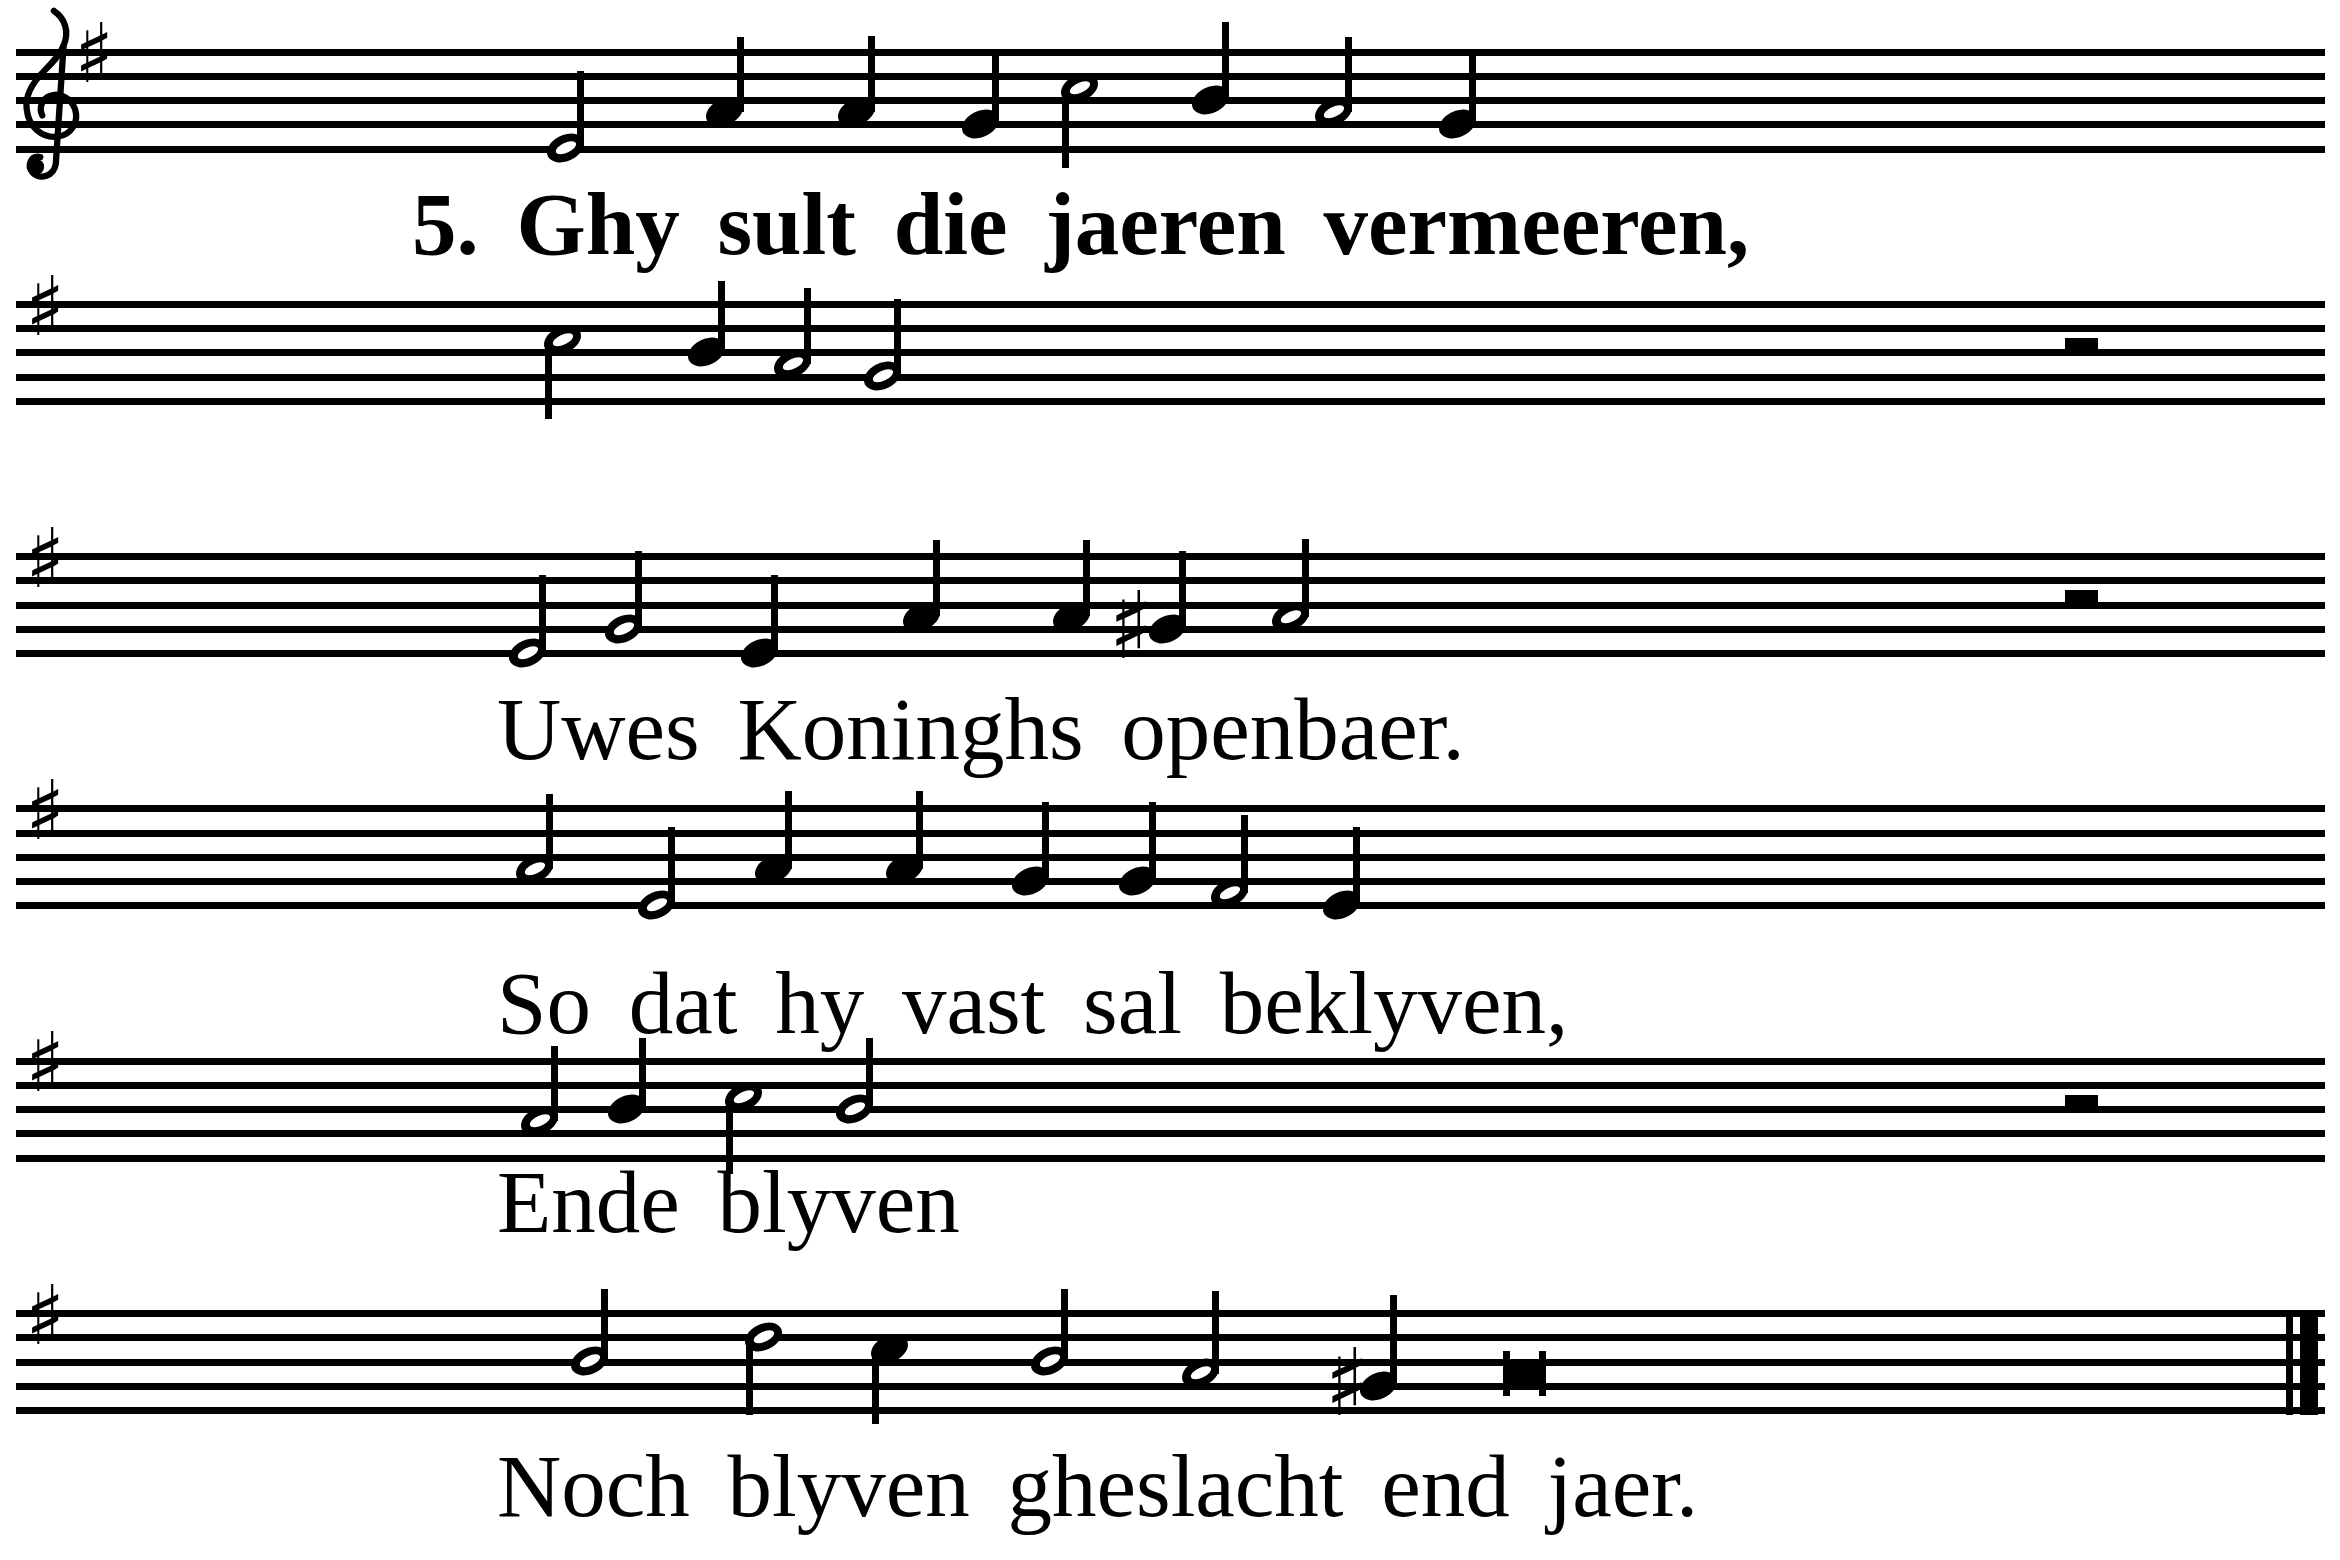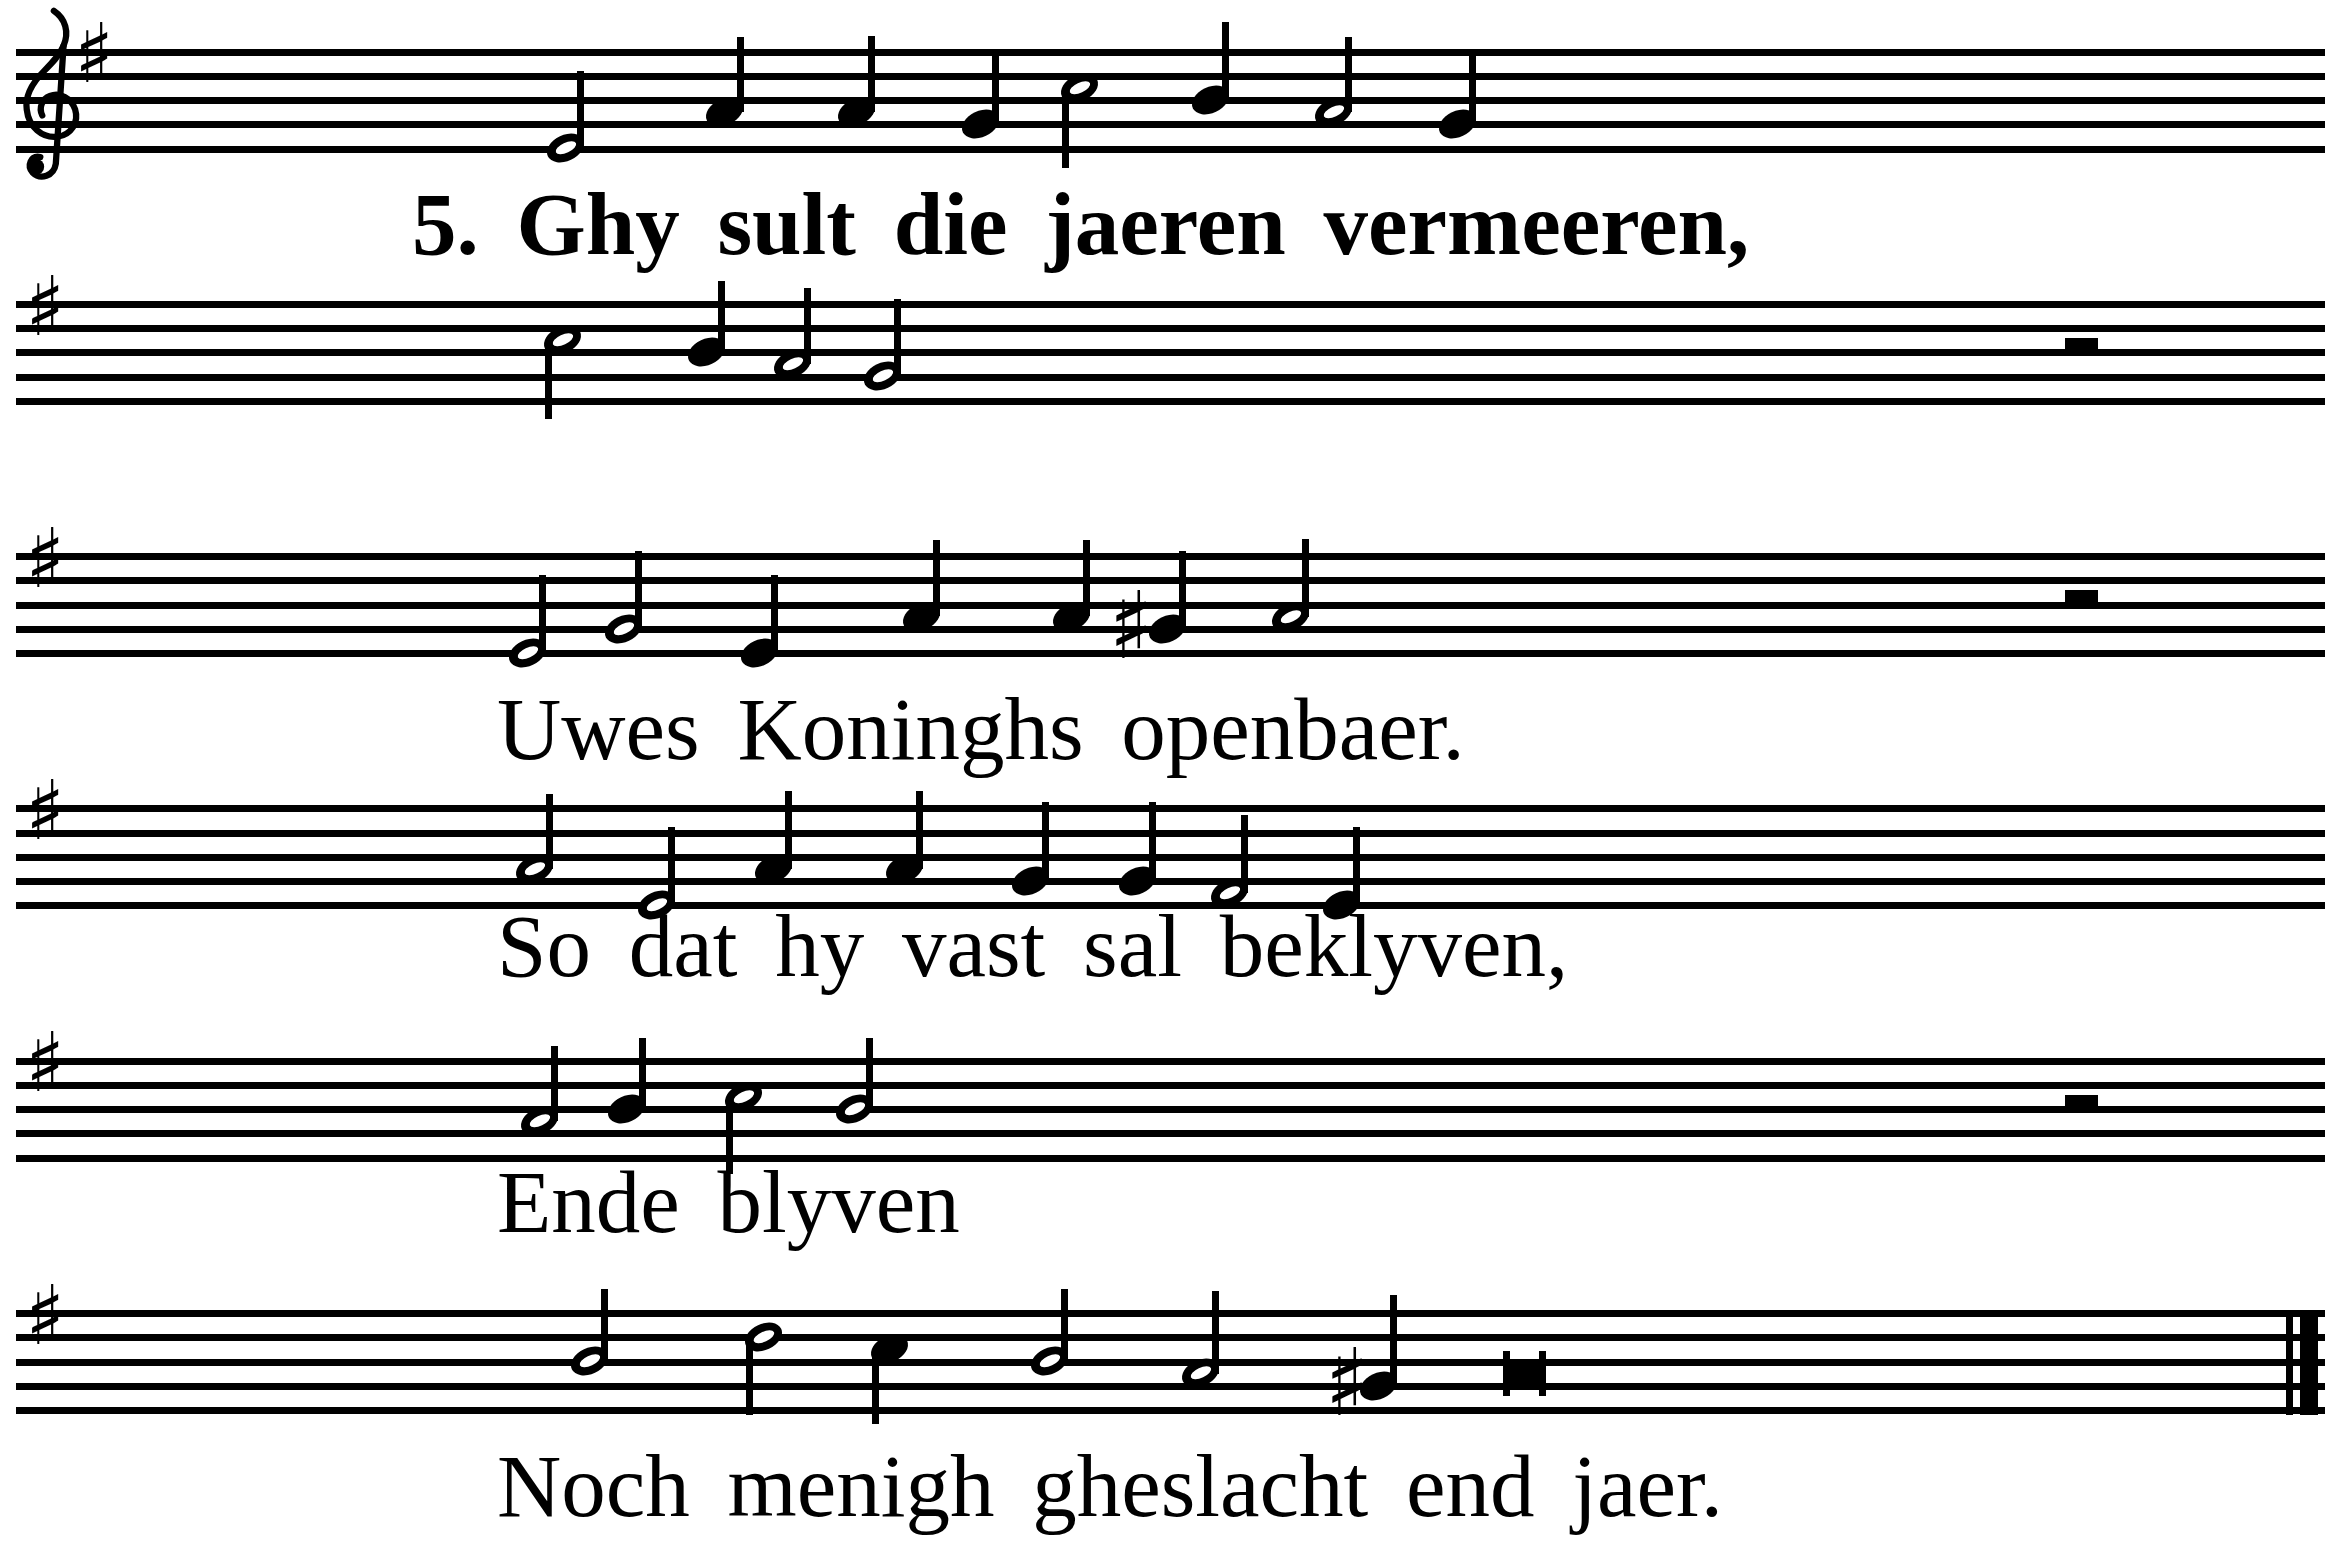--- a/index.html
+++ b/index.html
@@ -187,17 +187,17 @@
       <div class="head" style="left: 1359px; top: 1373px;"></div>
       <div class="stem" style="left: 1390px; top: 1295px; height: 90px;"></div>
       <div class="breve-bar" style="left: 1503px; top: 1351px;"></div>
       <div class="breve-bar" style="left: 1539px; top: 1351px;"></div>
       <div class="breve-fill" style="left: 1503px; width: 43px; top: 1366px;"></div>
       <div class="endbar" style="left: 2286px; top: 1310px; width: 6.8px; height: 105px;"></div>
       <div class="endbar" style="left: 2300px; top: 1310px; width: 17.5px; height: 105px;"></div>
     </div>
   <div class="lyric" style="left: 412px; top: 180px; font-weight: bold;">5. Ghy sult die jaeren vermeeren,</div>
   <div class="lyric" style="left: 497px; top: 685px;">Uwes Koninghs openbaer.</div>
-  <div class="lyric" style="left: 497px; top: 902px;">So dat hy vast sal beklyven,</div>
+  <div class="lyric" style="left: 497px; top: 959px;">So dat hy vast sal beklyven,</div>
   <div class="lyric" style="left: 497px; top: 1158px;">Ende blyven</div>
-  <div class="lyric" style="left: 497px; top: 1442px;">Noch menigh gheslacht end jaer.</div>
+  <div class="lyric" style="left: 497px; top: 1442px;">Noch blyven gheslacht end jaer.</div>
 </div>
 
 
 </body></html>

